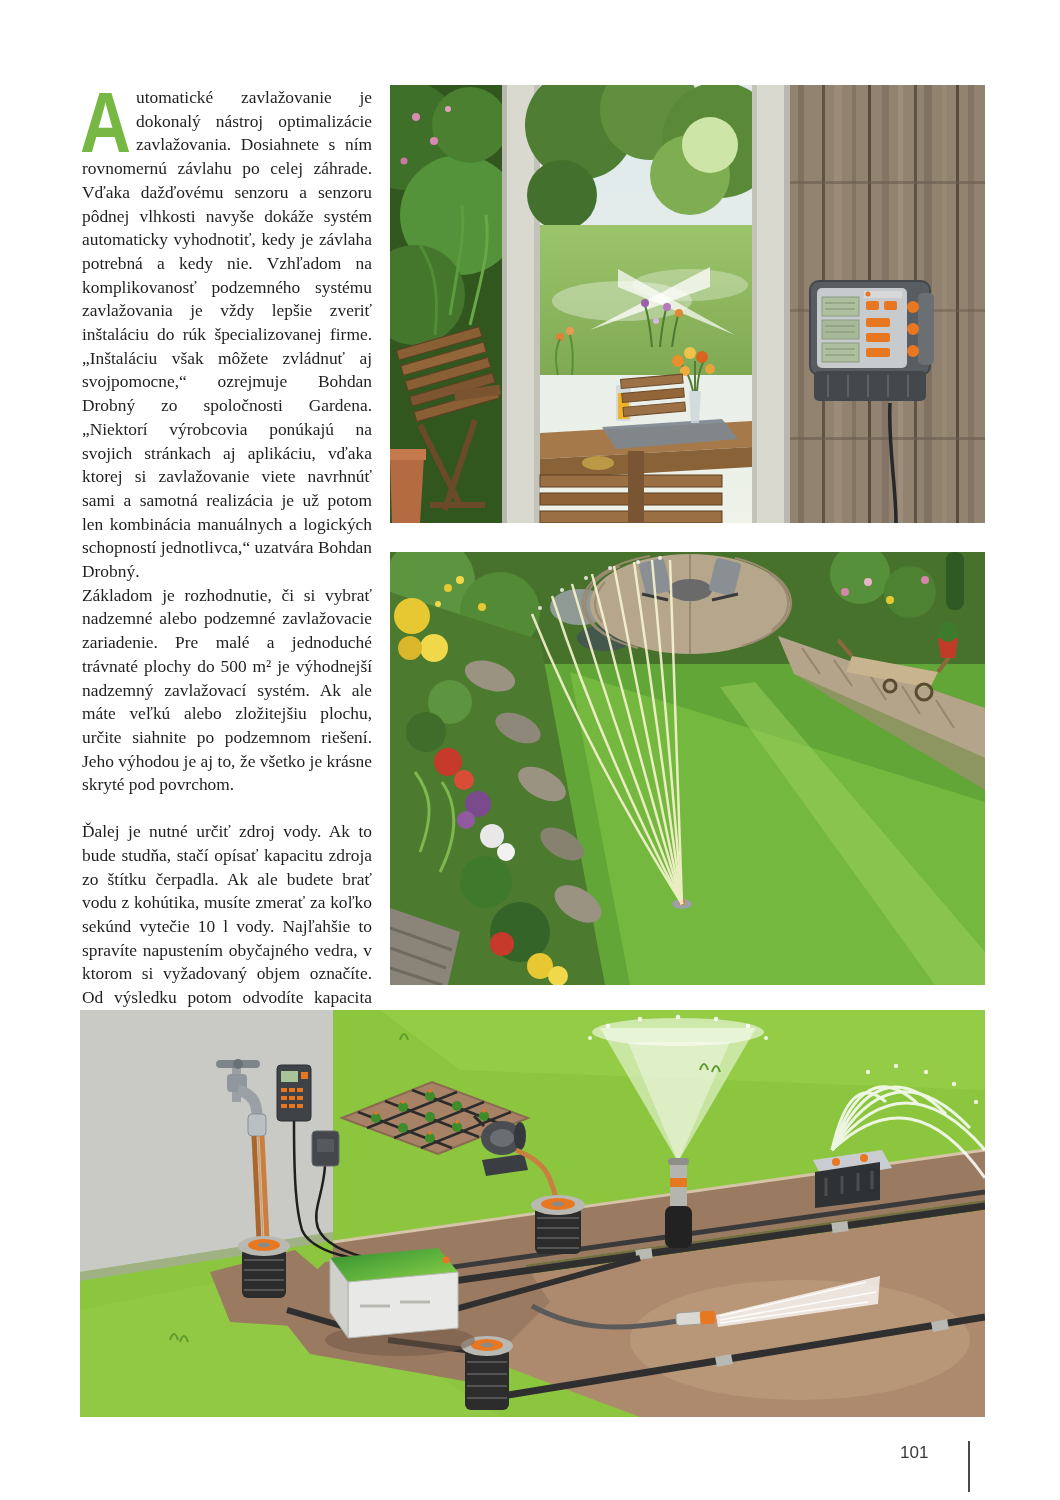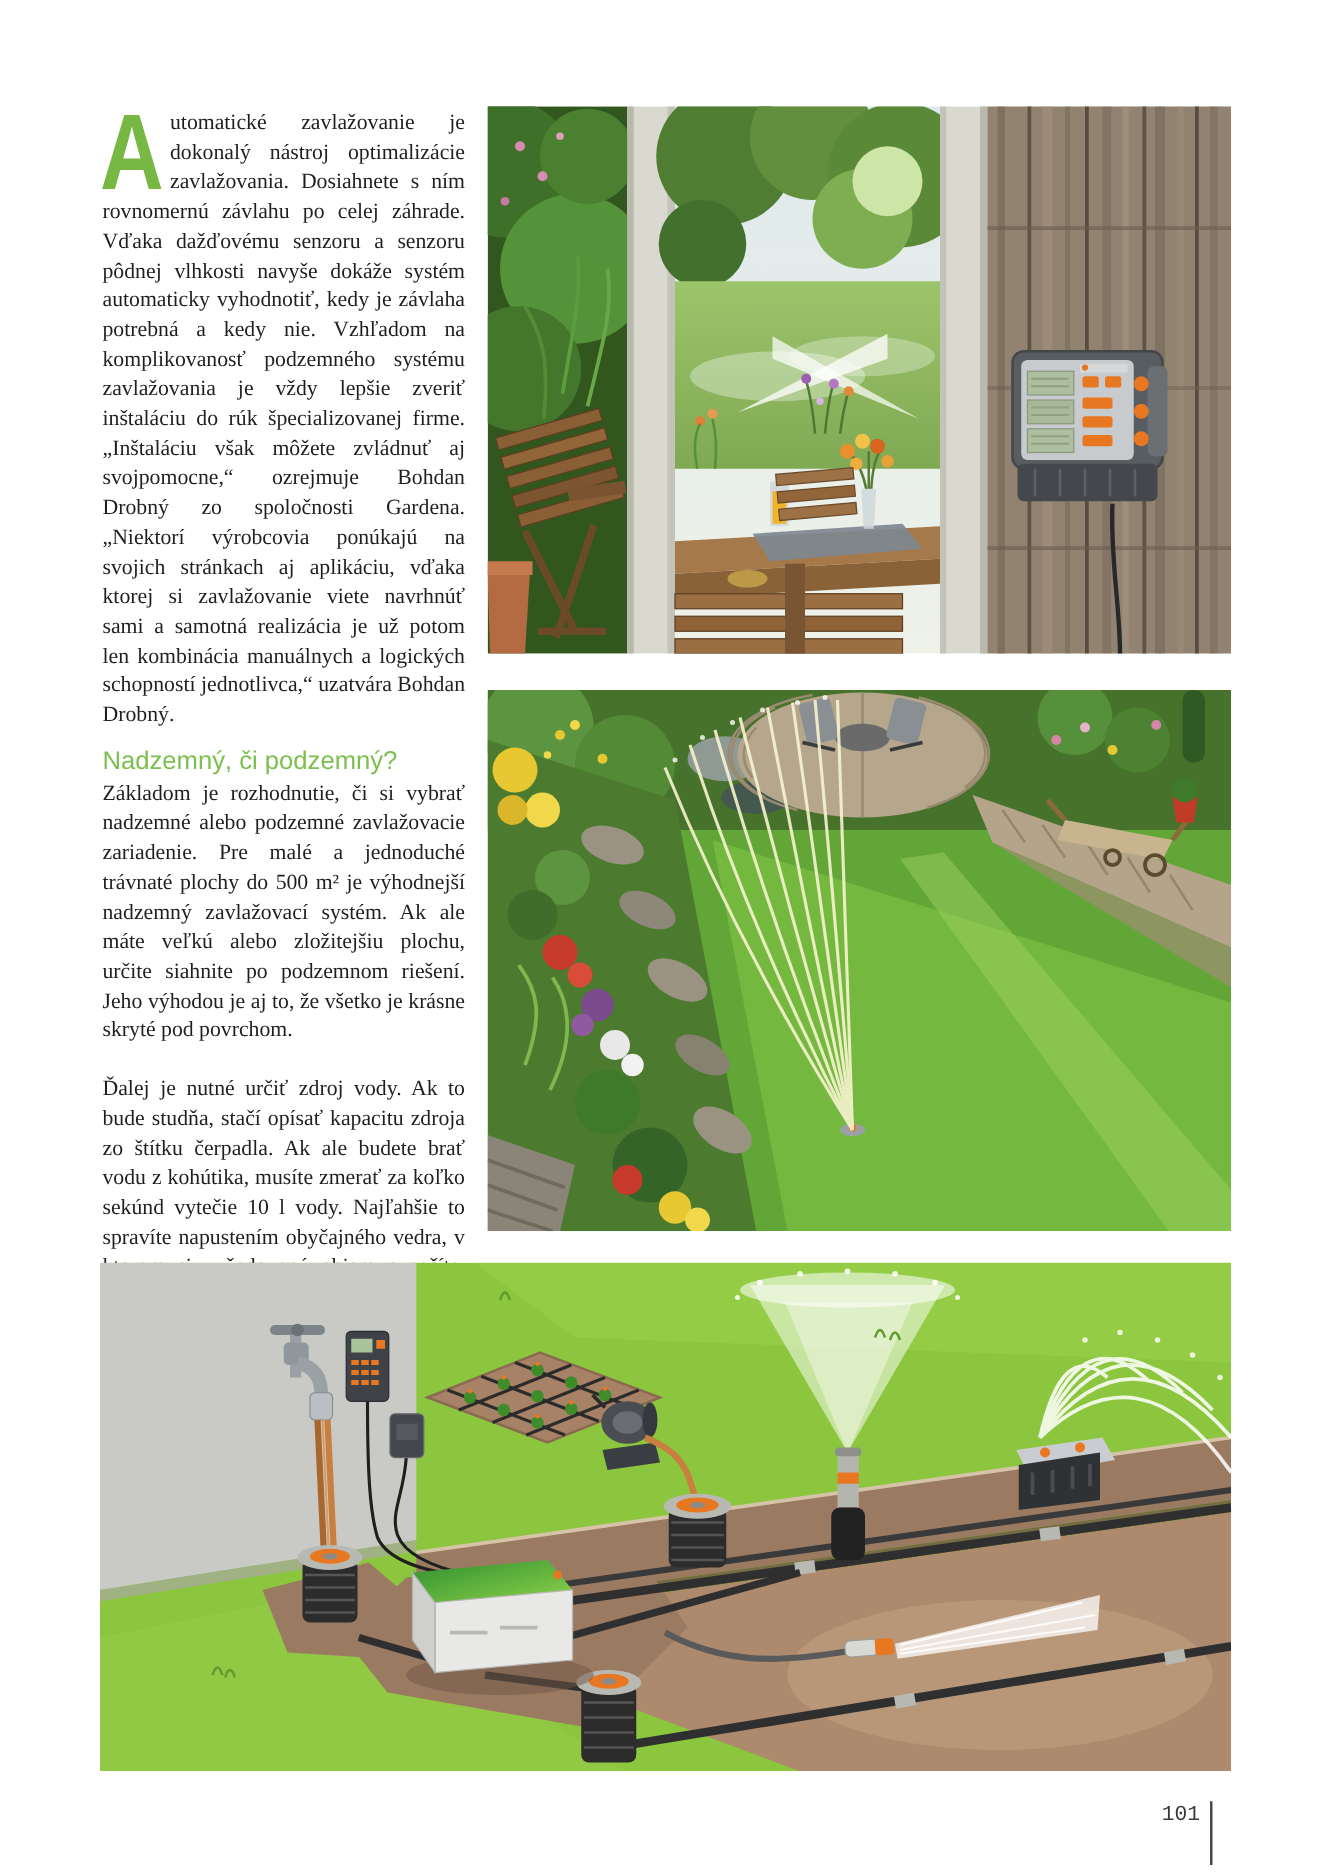--- a/index.html
+++ b/index.html
@@ -11,35 +11,34 @@
            font-weight:bold;font-size:86px;line-height:0.78;color:#76b843;
            transform:scaleX(.82);transform-origin:0 50%;margin:3px 4px 0 -2px;}
   .quote{}
   .section-heading{margin:14px 0 3px 0;font-family:"Liberation Sans",sans-serif;
            font-weight:normal;font-size:20.5px;line-height:22px;color:#7cbf4e;}
   .para-gap{margin-top:23px !important;}
   .figure{position:absolute;overflow:hidden;}
   #fig1{left:390px;top:85px;width:595px;height:438px;}
   #fig2{left:390px;top:552px;width:595px;height:433px;}
   #fig3{left:80px;top:1010px;width:905px;height:407px;}
-  .pagenum{position:absolute;left:900px;top:1443px;width:60px;text-align:right;
-           font-family:Liberation Mono, monospace;font-size:17px;color:#3a3a3a;}
+  .pagenum{position:absolute;left:900px;top:1443px;width:60px;
+           font-family:Liberation Sans, sans-serif;font-size:17px;color:#3a3a3a;}
   .pagenum-rule{position:absolute;left:968px;top:1441px;width:2px;height:51px;background:#4a4a4a;}
   svg{display:block;}
 </style>
 </head>
 <body>
 
 <div class="page">
 
   <div class="text-col">
     <p>
       <span class="dropcap">A</span><span>utomatické zavlažovanie je dokonalý nástroj optimalizácie zavlažovania. Dosiahnete s ním rovnomernú závlahu po celej záhrade. Vďaka dažďovému senzoru a senzoru pôdnej vlhkosti navyše dokáže systém automaticky vyhodnotiť, kedy je závlaha potrebná a kedy nie. Vzhľadom na komplikovanosť podzemného systému zavlažovania je vždy lepšie zveriť inštaláciu do rúk špecializovanej firme. </span><span class="quote">„Inštaláciu však môžete zvládnuť aj svojpomocne,“</span><span> ozrejmuje Bohdan Drobný zo spoločnosti Gardena. </span><span class="quote">„Niektorí výrobcovia ponúkajú na svojich stránkach aj aplikáciu, vďaka ktorej si zavlažovanie viete navrhnúť sami a samotná realizácia je už potom len kombinácia manuálnych a logických schopností jednotlivca,“</span><span> uzatvára Bohdan Drobný.</span>
     </p>
-    <h2 class="section-heading">Nadzemný, či podzemný?</h2>
     <p>Základom je rozhodnutie, či si vybrať nadzemné alebo podzemné zavlažovacie zariadenie. Pre malé a jednoduché trávnaté plochy do 500 m² je výhodnejší nadzemný zavlažovací systém. Ak ale máte veľkú alebo zložitejšiu plochu, určite siahnite po podzemnom riešení. Jeho výhodou je aj to, že všetko je krásne skryté pod povrchom.</p>
     <p class="para-gap">Ďalej je nutné určiť zdroj vody. Ak to bude studňa, stačí opísať kapacitu zdroja zo štítku čerpadla. Ak ale budete brať vodu z kohútika, musíte zmerať za koľko sekúnd vytečie 10 l vody. Najľahšie to spravíte napustením obyčajného vedra, v ktorom si vyžadovaný objem označíte. Od výsledku potom odvodíte kapacita zdroja.</p>
   </div>
 
   <div class="figure" id="fig1">
   <svg width="595" height="438" viewBox="0 0 595 438" xmlns="http://www.w3.org/2000/svg">
     <defs>
       <linearGradient id="sky1" x1="0" y1="0" x2="0" y2="1">
         <stop offset="0" stop-color="#dfe9ec"></stop>
             <stop offset="1" stop-color="#eef2e8"></stop>

